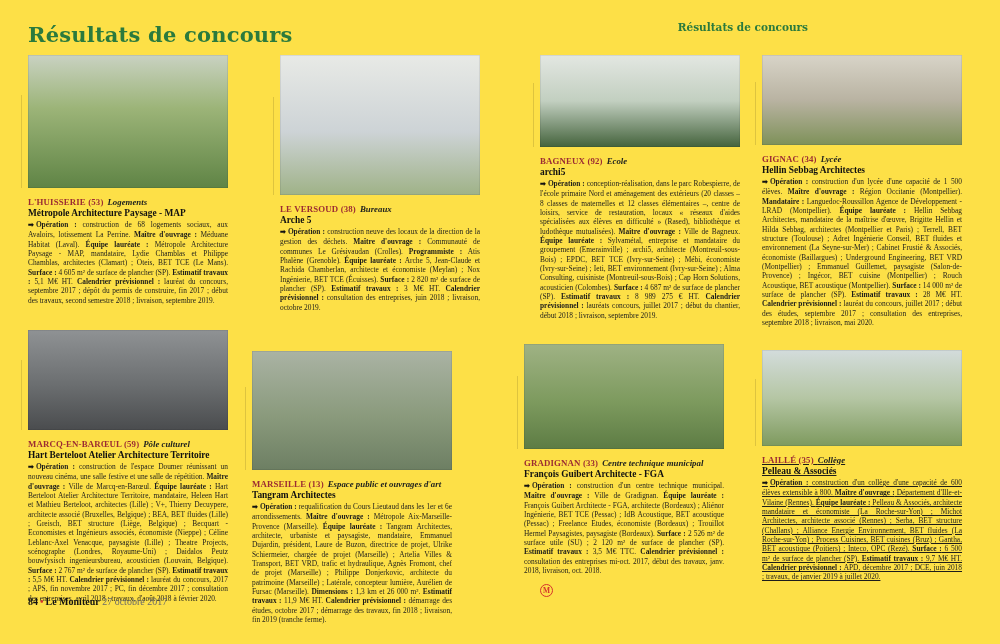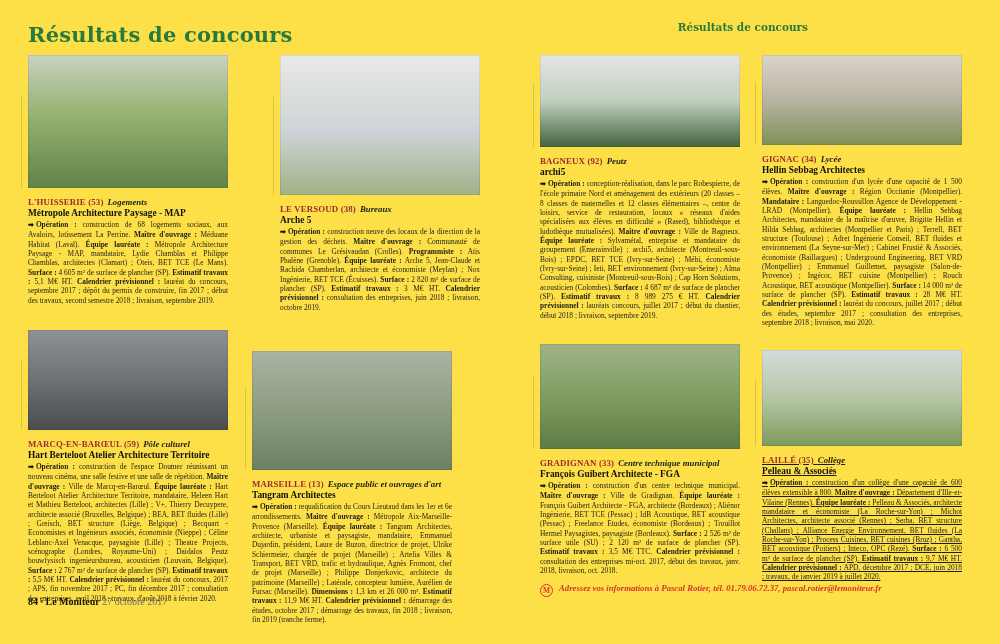--- a/index.html
+++ b/index.html
@@ -80,21 +80,21 @@
       </div>
     <div class="entry-header"><span class="place">LE VERSOUD (38)</span> <span class="cat">Bureaux</span></div>
     <div class="firm">Arche 5</div>
     <p class="body"><span class="arrow">➡</span><span><span class="lbl">Opération :</span><span> construction neuve des locaux de la direction de la gestion des déchets. </span><span class="lbl">Maître d'ouvrage :</span><span> Communauté de communes Le Grésivaudan (Crolles). </span><span class="lbl">Programmiste :</span><span> Atis Phalène (Grenoble). </span><span class="lbl">Équipe lauréate :</span><span> Arche 5, Jean-Claude et Rachida Chamberlan, architecte et économiste (Meylan) ; Nox Ingénierie, BET TCE (Écuisses). </span><span class="lbl">Surface :</span><span> 2 820 m² de surface de plancher (SP). </span><span class="lbl">Estimatif travaux :</span><span> 3 M€ HT. </span><span class="lbl">Calendrier prévisionnel :</span><span> consultation des entreprises, juin 2018 ; livraison, octobre 2019.</span></span></p>
   </article>
 
   <article class="entry" style="left:540px;top:55px;">
     <div class="photo" style="height: 92px; background: linear-gradient(rgb(227, 231, 226) 0%, rgb(194, 207, 192) 50%, rgb(68, 99, 60) 100%);">
         <span class="credit"></span>
       </div>
-    <div class="entry-header"><span class="place">BAGNEUX (92)</span> <span class="cat">Peutz</span></div>
+    <div class="entry-header"><span class="place">BAGNEUX (92)</span> <span class="cat">Ecole</span></div>
     <div class="firm">archi5</div>
     <p class="body"><span class="arrow">➡</span><span><span class="lbl">Opération :</span><span> conception-réalisation, dans le parc Robespierre, de l'école primaire Nord et aménagement des extérieurs (20 classes – 8 classes de maternelles et 12 classes élémentaires –, centre de loisirs, service de restauration, locaux « réseaux d'aides spécialisées aux élèves en difficulté » (Rased), bibliothèque et ludothèque mutualisées). </span><span class="lbl">Maître d'ouvrage :</span><span> Ville de Bagneux. </span><span class="lbl">Équipe lauréate :</span><span> Sylvamétal, entreprise et mandataire du groupement (Emerainville) ; archi5, architecte (Montreuil-sous-Bois) ; EPDC, BET TCE (Ivry-sur-Seine) ; Mébi, économiste (Ivry-sur-Seine) ; Ieti, BET environnement (Ivry-sur-Seine) ; Alma Consulting, cuisiniste (Montreuil-sous-Bois) ; Cap Horn Solutions, acousticien (Colombes). </span><span class="lbl">Surface :</span><span> 4 687 m² de surface de plancher (SP). </span><span class="lbl">Estimatif travaux :</span><span> 8 989 275 € HT. </span><span class="lbl">Calendrier prévisionnel :</span><span> lauréats concours, juillet 2017 ; début du chantier, début 2018 ; livraison, septembre 2019.</span></span></p>
   </article>
 
   <article class="entry" style="left:762px;top:55px;">
     <div class="photo" style="height: 90px; background: linear-gradient(rgb(216, 212, 200) 0%, rgb(185, 179, 162) 50%, rgb(126, 145, 89) 100%);">
         <span class="credit"></span>
       </div>
     <div class="entry-header"><span class="place">GIGNAC (34)</span> <span class="cat">Lycée</span></div>
     <div class="firm">Hellin Sebbag Architectes</div>
@@ -112,41 +112,40 @@
 
   <article class="entry" style="left:252px;top:333px;margin-top:18px;">
     <div class="photo" style="height: 119px; background: linear-gradient(rgb(170, 179, 164) 0%, rgb(138, 154, 124) 55%, rgb(109, 127, 99) 100%);">
         <span class="credit"></span>
       </div>
     <div class="entry-header"><span class="place">MARSEILLE (13)</span> <span class="cat">Espace public et ouvrages d'art</span></div>
     <div class="firm">Tangram Architectes</div>
     <p class="body"><span class="arrow">➡</span><span><span class="lbl">Opération :</span><span> requalification du Cours Lieutaud dans les 1er et 6e arrondissements. </span><span class="lbl">Maître d'ouvrage :</span><span> Métropole Aix-Marseille-Provence (Marseille). </span><span class="lbl">Équipe lauréate :</span><span> Tangram Architectes, architecte, urbaniste et paysagiste, mandataire, Emmanuel Dujardin, président, Laure de Buzon, directrice de projet, Ulrike Schiermeier, chargée de projet (Marseille) ; Artelia Villes &amp; Transport, BET VRD, trafic et hydraulique, Agnès Fromont, chef de projet (Marseille) ; Philippe Donjerkovic, architecte du patrimoine (Marseille) ; Latérale, concepteur lumière, Aurélien de Fursac (Marseille). </span><span class="lbl">Dimensions :</span><span> 1,3 km et 26 000 m². </span><span class="lbl">Estimatif travaux :</span><span> 11,9 M€ HT. </span><span class="lbl">Calendrier prévisionnel :</span><span> démarrage des études, octobre 2017 ; démarrage des travaux, fin 2018 ; livraison, fin 2019 (tranche ferme).</span></span></p>
   </article>
 
-  <article class="entry" style="left:540px;top:344px;">
+  <article class="entry" style="left:524px;top:344px;">
     <div class="photo" style="height: 105px; background: linear-gradient(rgb(159, 178, 132) 0%, rgb(125, 154, 94) 55%, rgb(93, 124, 68) 100%);">
         <span class="credit"></span>
       </div>
     <div class="entry-header"><span class="place">GRADIGNAN (33)</span> <span class="cat">Centre technique municipal</span></div>
     <div class="firm">François Guibert Architecte - FGA</div>
     <p class="body"><span class="arrow">➡</span><span><span class="lbl">Opération :</span><span> construction d'un centre technique municipal. </span><span class="lbl">Maître d'ouvrage :</span><span> Ville de Gradignan. </span><span class="lbl">Équipe lauréate :</span><span> François Guibert Architecte - FGA, architecte (Bordeaux) ; Aliénor Ingénierie, BET TCE (Pessac) ; IdB Acoustique, BET acoustique (Pessac) ; Freelance Etudes, économiste (Bordeaux) ; Trouillot Hermel Paysagistes, paysagiste (Bordeaux). </span><span class="lbl">Surface :</span><span> 2 526 m² de surface utile (SU) ; 2 120 m² de surface de plancher (SP). </span><span class="lbl">Estimatif travaux :</span><span> 3,5 M€ TTC. </span><span class="lbl">Calendrier prévisionnel :</span><span> consultation des entreprises mi-oct. 2017, début des travaux, janv. 2018, livraison, oct. 2018.</span></span></p>
   </article>
 
   <article class="entry" style="left:762px;top:350px;text-decoration:underline;">
     <div class="photo" style="height: 96px; background: linear-gradient(rgb(211, 220, 220) 0%, rgb(181, 198, 164) 50%, rgb(126, 154, 94) 100%);">
         <span class="credit"></span>
       </div>
     <div class="entry-header"><span class="place">LAILLÉ (35)</span> <span class="cat">Collège</span></div>
     <div class="firm">Pelleau &amp; Associés</div>
     <p class="body"><span class="arrow">➡</span><span><span class="lbl">Opération :</span><span> construction d'un collège d'une capacité de 600 élèves extensible à 800. </span><span class="lbl">Maître d'ouvrage :</span><span> Département d'Ille-et-Vilaine (Rennes). </span><span class="lbl">Équipe lauréate :</span><span> Pelleau &amp; Associés, architecte mandataire et économiste (La Roche-sur-Yon) ; Michot Architectes, architecte associé (Rennes) ; Serba, BET structure (Challans) ; Alliance Energie Environnement, BET fluides (La Roche-sur-Yon) ; Process Cuisines, BET cuisines (Bruz) ; Gantha, BET acoustique (Poitiers) ; Inteco, OPC (Rezé). </span><span class="lbl">Surface :</span><span> 6 500 m² de surface de plancher (SP). </span><span class="lbl">Estimatif travaux :</span><span> 9,7 M€ HT. </span><span class="lbl">Calendrier prévisionnel :</span><span> APD, décembre 2017 ; DCE, juin 2018 ; travaux, de janvier 2019 à juillet 2020.</span></span></p>
   </article>
 
   <div class="contact">
     <span class="m-logo">M</span>
-    <div>Adressez vos informations à Pascal Rotier, tél. 01.79.06.72.37, pascal.rotier@lemoniteur.fr</div>
   </div>
 
   <div class="footer left">
     <b>84</b><span class="dot">•</span><b>Le Moniteur</b>
     <span>27 octobre 2017</span>
   </div>
 
 </div>
 
 </body></html>

